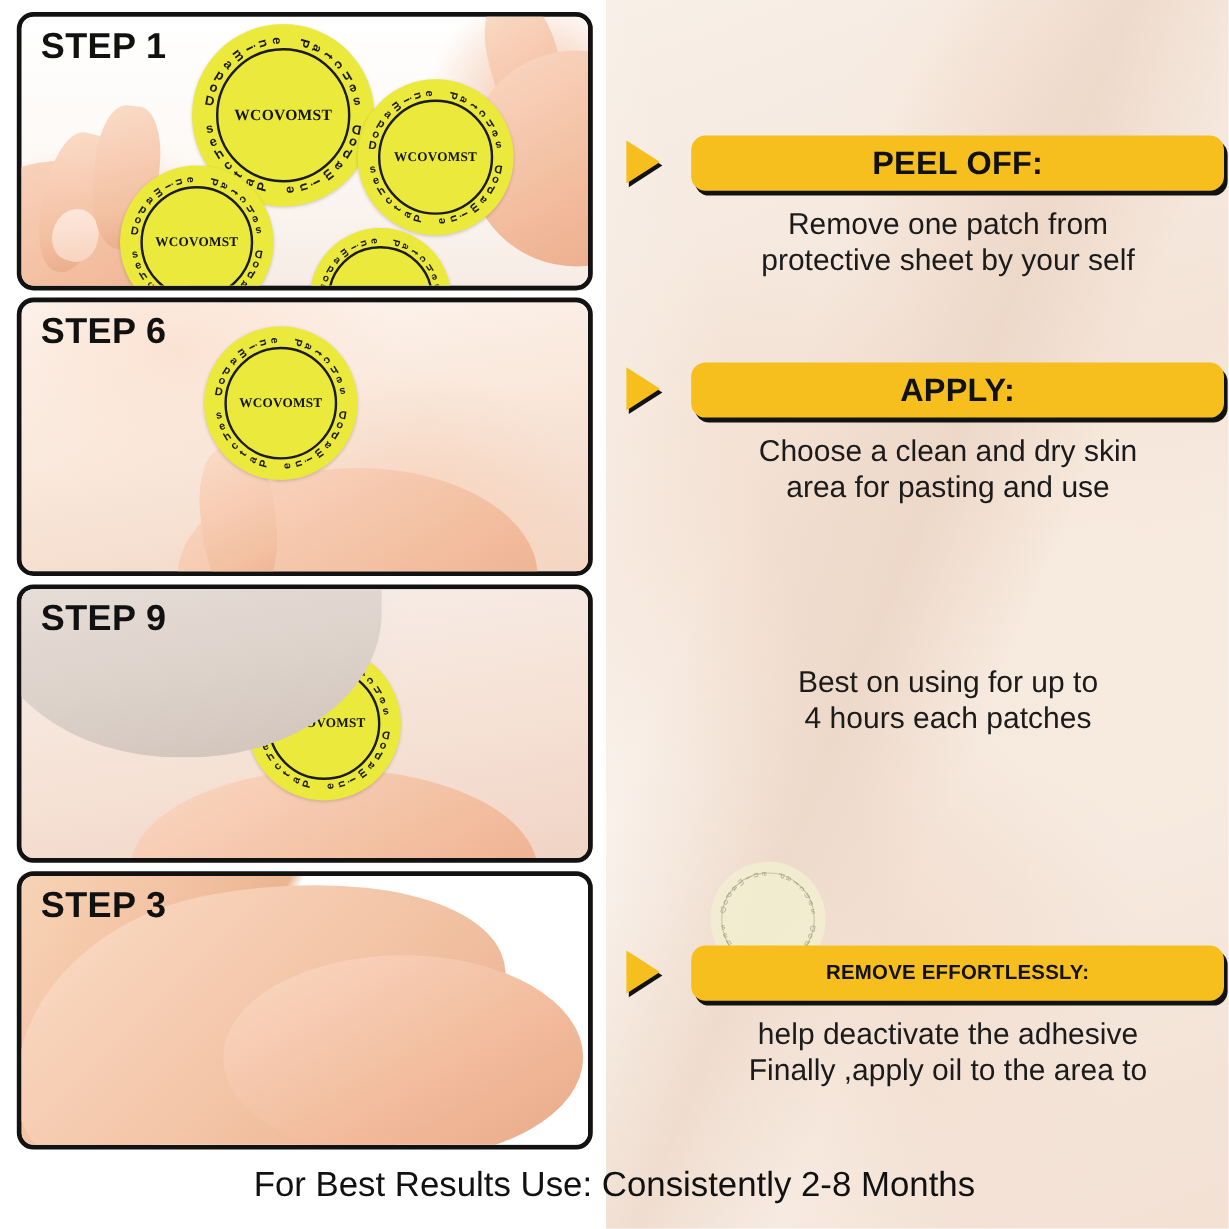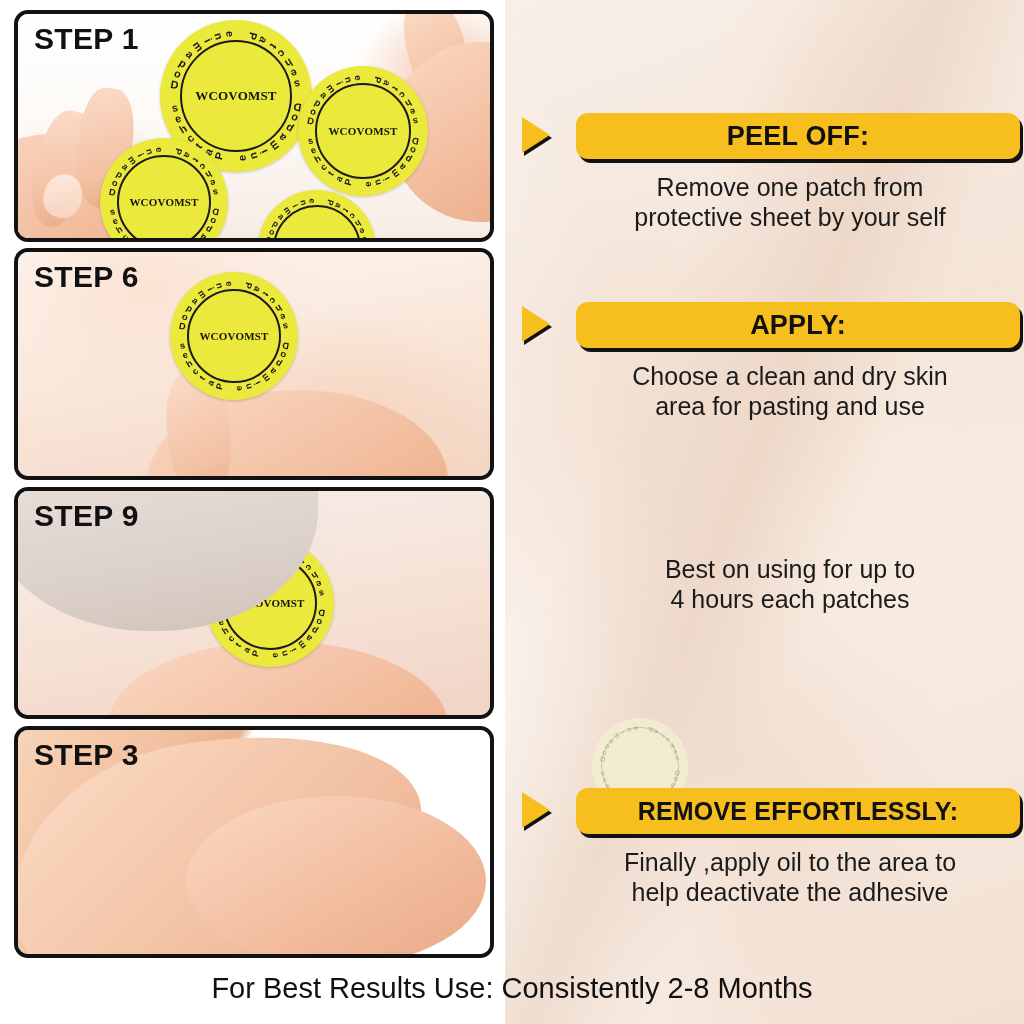--- a/index.html
+++ b/index.html
@@ -263,21 +263,21 @@
     justify-content: center;
   }
   .pill-label {
     font-size: 27px;
     font-weight: bold;
     color: #111111;
     letter-spacing: 0.2px;
     white-space: nowrap;
     font-family: "Liberation Sans", sans-serif;
   }
-  .pill-label.small { font-size: 25px; }
+  .pill-label.small { font-size: 17px; }
   .instr-body {
     margin-top: 10px;
     text-align: center;
     font-size: 25px;
     line-height: 1.18;
     color: #1b1b1b;
     font-family: "Liberation Sans", sans-serif;
     padding-left: 40px;
   }
   .instr-body .line { display: block; }
@@ -636,20 +636,20 @@
         <svg viewBox="0 0 34 42" width="34" height="42">
           <polygon points="4,4 4,40 32,22" fill="#121212"></polygon>
           <polygon points="2,1 2,37 30,19" fill="#F6BF1D"></polygon>
         </svg>
       </div>
       <div class="pill">
         <span class="pill-label small">REMOVE EFFORTLESSLY:</span>
       </div>
     </div>
     <div class="instr-body">
+      <span class="line">help deactivate the adhesive</span>
       <span class="line">Finally ,apply oil to the area to</span>
-      <span class="line">help deactivate the adhesive</span>
     </div>
   </div>
 
   <div class="footer-note">For Best Results Use: Consistently 2-8 Months</div>
 
 </div>
 
 </body></html>

